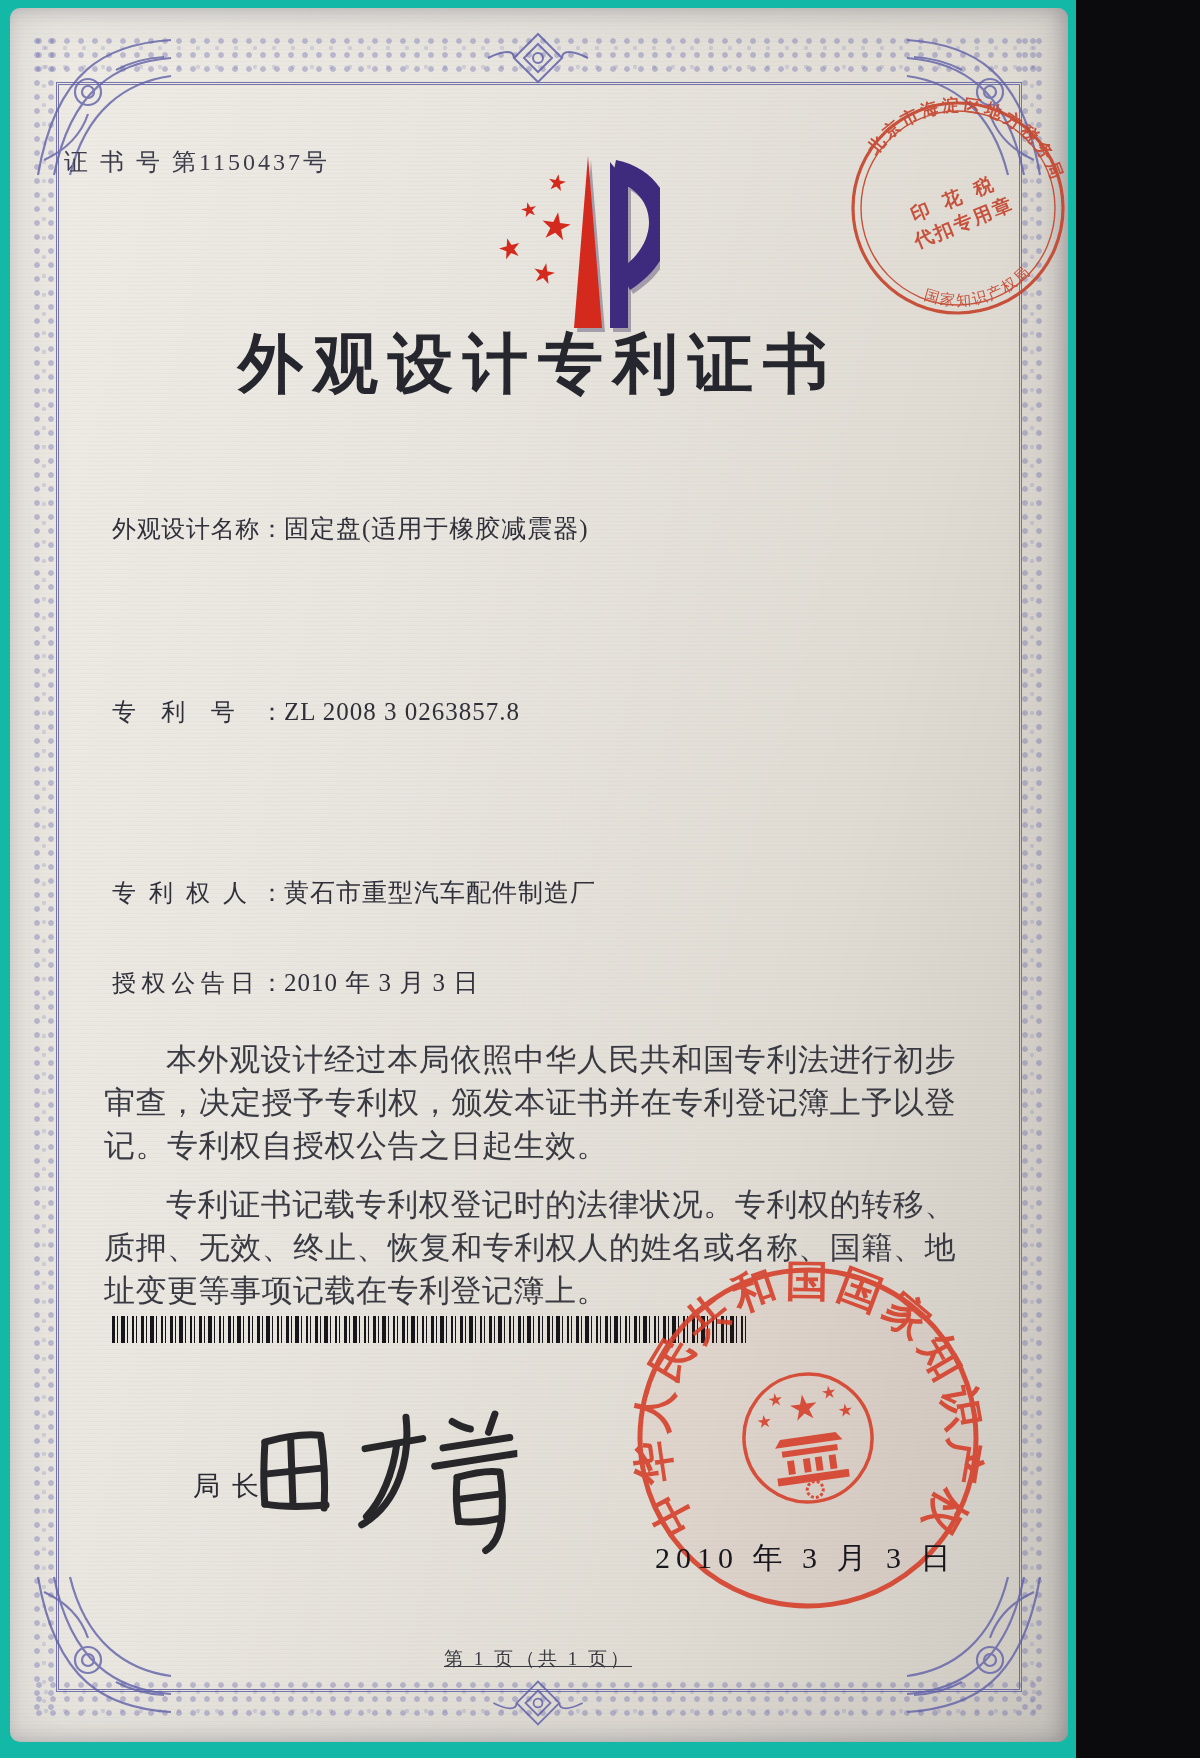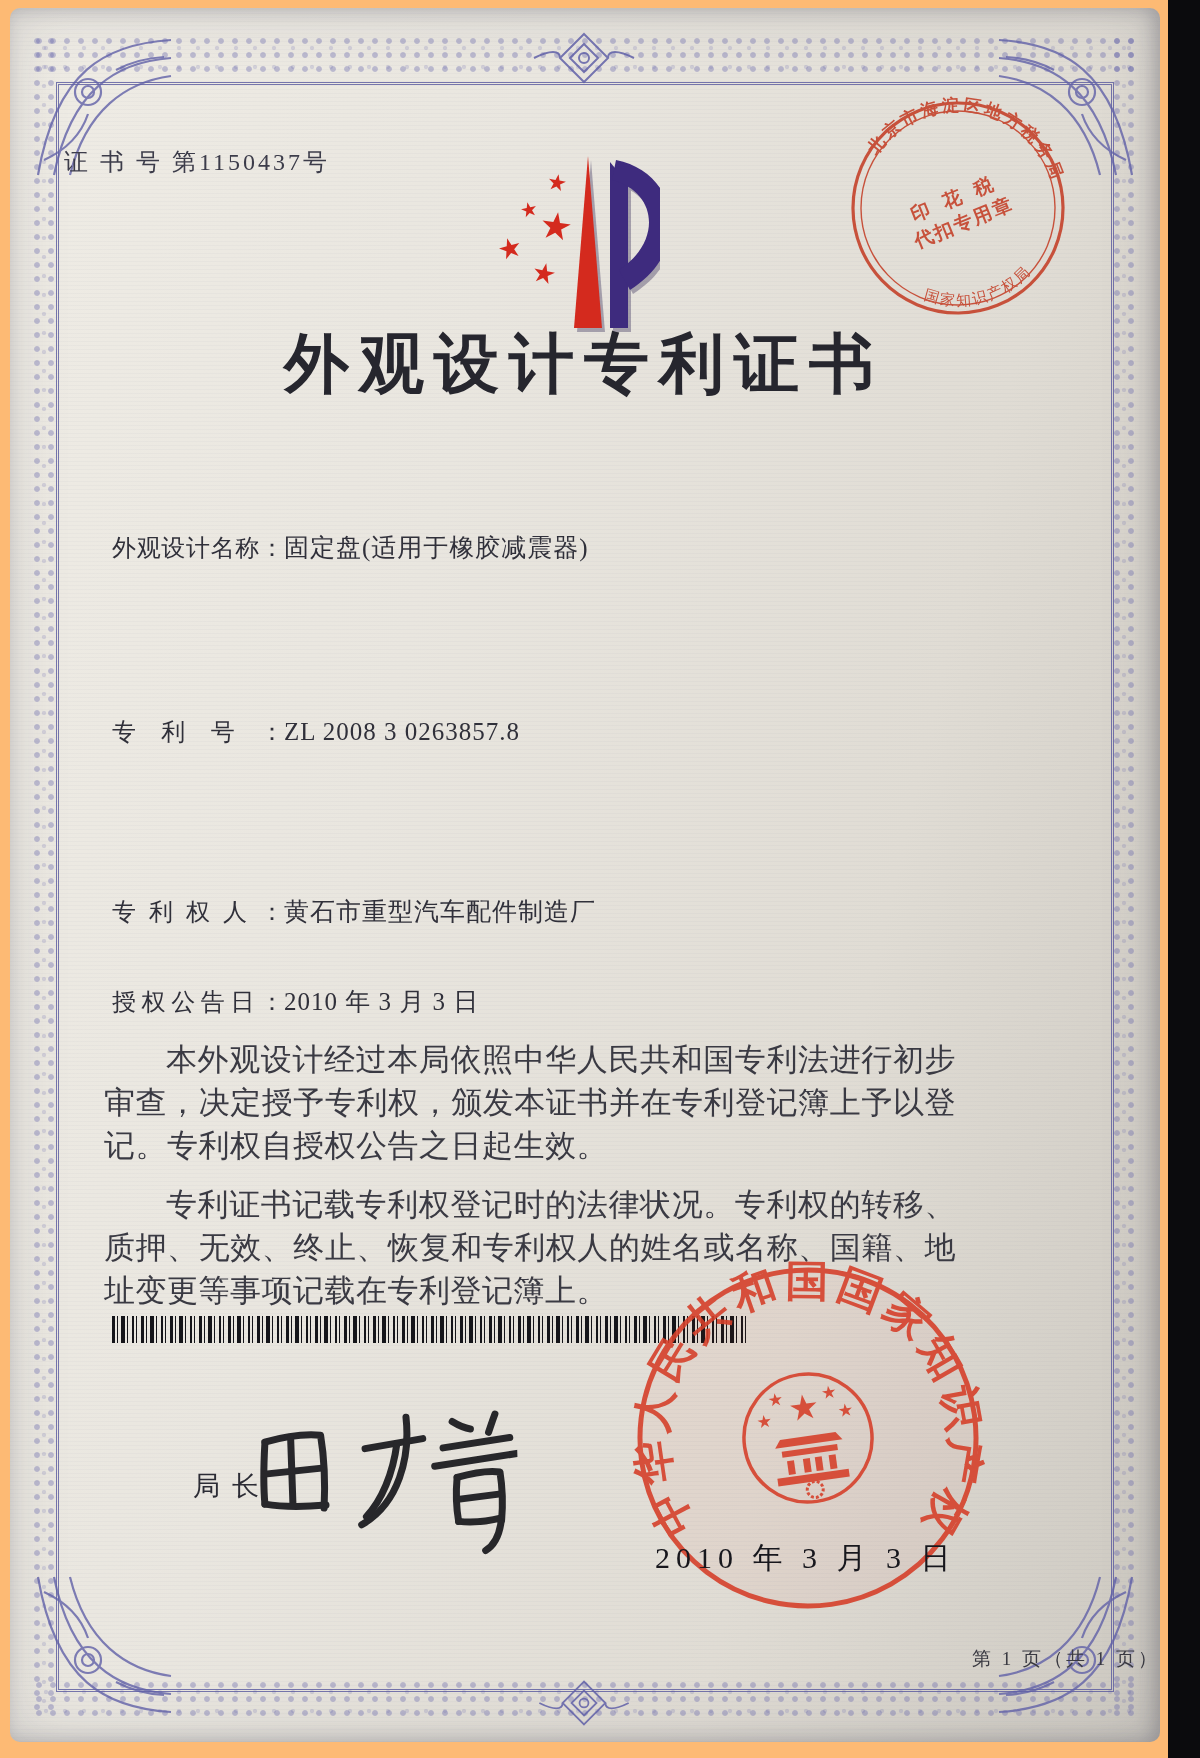--- a/index.html
+++ b/index.html
@@ -1,17 +1,17 @@
 <!DOCTYPE html>
 <html><head>
 <meta charset="utf-8">
 <style>
   html,body{margin:0;padding:0;background:#0b0b0d;}
-  #photo{position:relative;width:1168px;height:1758px;overflow:hidden;
-         background:#fdba74;font-family:"Liberation Serif","DejaVu Serif",serif;}
+  #photo{position:relative;width:1076px;height:1758px;overflow:hidden;
+         background:#14b8a6;font-family:"Liberation Serif","DejaVu Serif",serif;}
   
   .paper{position:absolute;left:10px;top:8px;right:8px;bottom:16px;border-radius:10px;
          background:linear-gradient(103deg,#efece5 0%,#e9e6df 35%,#e0dcd4 70%,#cdc9c1 100%);
          box-shadow:inset 0 0 60px rgba(60,60,80,.18), inset -6px 0 18px rgba(40,40,60,.25);}
   .paper::after{content:"";position:absolute;inset:0;border-radius:10px;pointer-events:none;
          background:repeating-linear-gradient(0deg,rgba(130,135,160,.05) 0 1px,transparent 1px 4px);}
   
   .band{position:absolute;z-index:2;pointer-events:none;
         background:
           repeating-radial-gradient(circle at 7px 7px,rgba(92,92,168,.40) 0 2.4px,rgba(92,92,168,0) 3.4px 100%),
@@ -31,39 +31,39 @@
   .crest{position:absolute;z-index:3;left:50%;transform:translateX(-50%);pointer-events:none;}
   .crest-top{top:30px;}
   .crest-bottom{bottom:30px;transform:translateX(-50%) scaleY(-1);}
   
   .cert-number{position:absolute;z-index:4;left:64px;top:146px;font-size:24px;
                letter-spacing:3px;color:#3c3c4a;}
   .logo{position:absolute;z-index:4;left:420px;top:150px;}
   .title{position:absolute;z-index:4;left:0;right:0;top:320px;text-align:center;
          font-size:65px;font-weight:bold;letter-spacing:10px;color:#26262e;}
   .row{position:absolute;z-index:4;left:112px;display:flex;align-items:baseline;color:#30303a;}
-  .lab{display:inline-block;width:172px;font-size:24px;text-align:justify;text-align-last:justify;margin-top:20px;}
+  .lab{display:inline-block;width:172px;font-size:24px;text-align:justify;text-align-last:justify;}
   .val{font-size:25px;letter-spacing:1px;}
   .paras{position:absolute;z-index:4;left:88px;top:1022px;width:884px;}
   .paras p{margin:16px;text-indent:2em;font-size:31px;line-height:43px;letter-spacing:.5px;
            text-align:justify;color:#3a3a43;}
   .barcode{position:absolute;z-index:4;left:112px;top:1316px;width:636px;height:27px;
            background:repeating-linear-gradient(90deg,
              #15151a 0 3px,transparent 3px 5px,#15151a 5px 6px,transparent 6px 9px,
              #15151a 9px 13px,transparent 13px 15px,#15151a 15px 16px,transparent 16px 20px,
              #15151a 20px 22px,transparent 22px 24px,#15151a 24px 25px,transparent 25px 29px);}
   .director{position:absolute;z-index:4;left:193px;top:1468px;font-size:27px;
             letter-spacing:12px;color:#2c2c35;}
   .signature{position:absolute;z-index:4;left:248px;top:1388px;transform:rotate(-2deg);}
   .tax-stamp{position:absolute;z-index:5;left:842px;top:92px;transform:rotate(-22deg);}
   .big-seal{position:absolute;z-index:4;left:626px;top:1256px;transform:rotate(-8deg);}
   .seal-date{position:absolute;z-index:6;left:655px;top:1538px;font-size:30px;
              letter-spacing:6px;color:#17171d;}
-  .footer{position:absolute;z-index:4;left:0;right:8px;top:1646px;text-align:right;
-          font-size:19px;letter-spacing:3px;color:#3a3a42;}
+  .footer{position:absolute;z-index:4;left:0;right:0;top:1646px;text-align:center;
+          font-size:19px;letter-spacing:3px;color:#3a3a42;text-decoration:underline;}
   .visually-hidden{position:absolute;width:1px;height:1px;overflow:hidden;
                    clip:rect(0 0 0 0);white-space:nowrap;}
 </style>
 </head>
 <body>
 
 <div id="photo">
   <div class="paper"></div>
 
   <div class="band band-top"></div>

